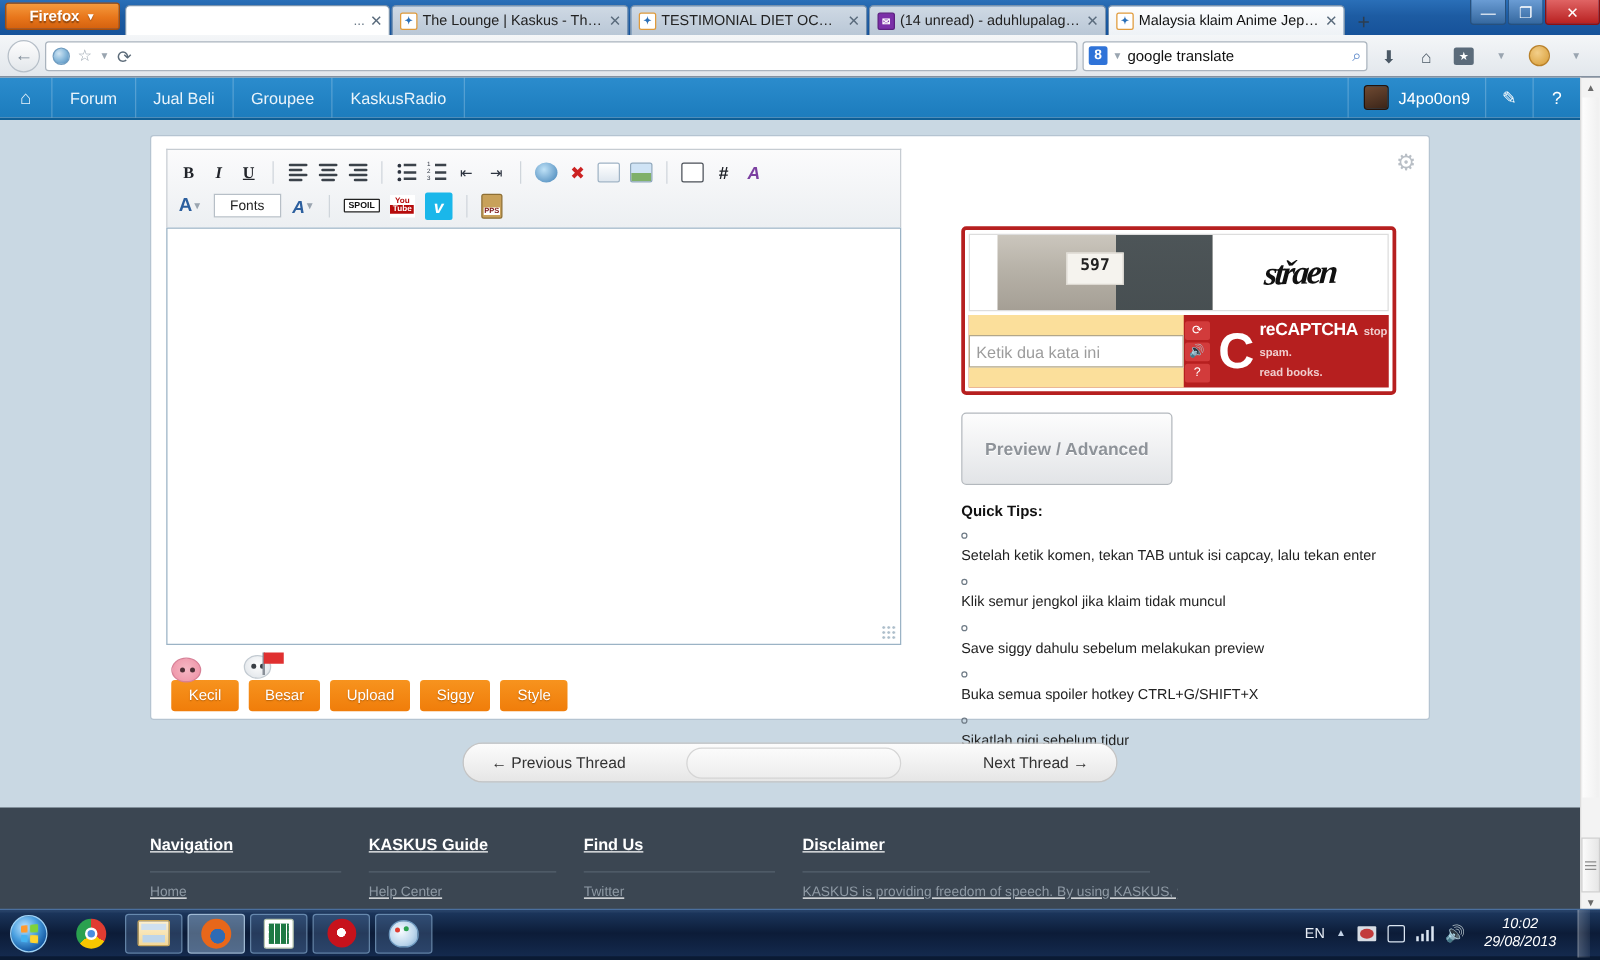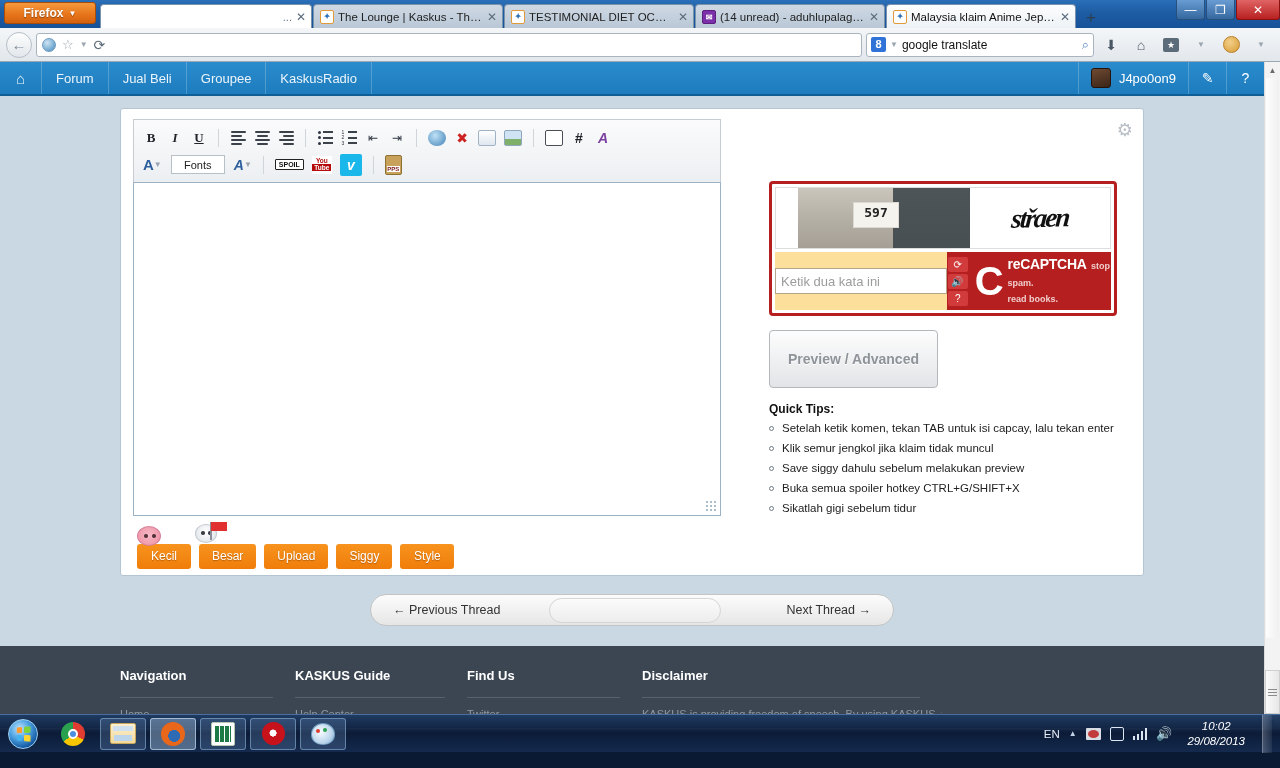--- a/index.html
+++ b/index.html
@@ -263,21 +263,21 @@
   }
   .btn-post {
     background: linear-gradient(180deg,#2f8fd8 0%,#1668b5 100%);
     border: 1px solid #0f5390; border-radius: 4px;
     padding: 8px 16px; font-size: 14px; font-weight: bold; color: #fff;
     text-shadow: 0 -1px 1px rgba(0,0,0,.35);
   }
   .tips-title { margin-top: 14px; font-size: 12px; font-weight: bold; color: #111; }
   .tips { margin-top: 6px; list-style: none; }
   .tips li { font-size: 11.5px; color: #222; margin-bottom: 8px;
-    display: flex; gap: 8px; align-items: flex-start; }
+    display: flex; gap: 8px; align-items: flex-start; flex-direction: column; }
   .tips li .b { width:5px;height:5px;border:1px solid #6f7b86;border-radius:50%;
     margin-top: 4px; flex:0 0 5px;}
 
   
   .threadnav {
     margin: 18px auto 0 auto; width: 524px; height: 32px;
     background: linear-gradient(180deg,#fcfcfc 0%,#e6e6e6 100%);
     border: 1px solid #c4c4c4; border-radius: 16px;
     display: flex; align-items: center; justify-content: space-between;
     padding: 0 22px; position: relative;
@@ -286,21 +286,21 @@
   .threadnav .knob { position:absolute; left: 178px; top: 3px; width: 172px; height: 25px;
     background: linear-gradient(180deg,#fbfbfb,#ededed); border:1px solid #d5d5d5;
     border-radius: 13px; }
 
   
   .footer {
     position: absolute; left: 0; bottom: 0; width: 1264px; height: 82px;
     background: #3b4652; color: #fff; padding: 22px 0 0 0;
   }
   .footer-inner { width: 1024px; margin: 0 auto; display: flex; }
-  .fcol { width: 175px; margin-right: 0; }
+  .fcol { width: 175px; margin-right: 0; text-decoration: underline; }
   .fcol:nth-child(2) { width: 172px; }
   .fcol:nth-child(3) { width: 175px; }
   .fcol h4 { font-size: 13px; font-weight: bold; margin-bottom: 14px; }
   .fcol hr { border: none; border-top: 1px solid #55616e; margin: 0 22px 10px 0; }
   .fcol .sub { font-size: 11px; color: #8e99a4; white-space: nowrap; overflow:hidden;
     display:block; height: 12px; }
 
   
   .vscroll { position: absolute; right: 0; top: 62px; width: 16px; height: 668px;
     background: #f3f3f3; border-left: 1px solid #dcdcdc; }
@@ -309,21 +309,21 @@
   .vscroll .thumb { position:absolute; left:1px; right:1px; top: 16px; height: 560px;
     background: linear-gradient(90deg,#fdfdfd,#f0f0f0); }
   .vscroll .grip2 { position:absolute; right:0; left:0; bottom: 16px; height: 44px;
     background: linear-gradient(90deg,#fbfbfb,#e6e6e6); border:1px solid #cfcfcf;
     display:flex; flex-direction:column; align-items:center; justify-content:center; gap:2px;}
   .vscroll .grip2 i { width:9px;height:1px;background:#8c8c8c;display:block;}
   .vscroll .arrow.bottom { position:absolute; bottom:0; left:0; right:0; }
 
   
   .taskbar {
-    position: absolute; left: 0; bottom: 16px; width: 1280px; height: 38px;
+    position: absolute; left: 0; bottom: 3px; width: 1280px; height: 38px;
     background: linear-gradient(180deg, rgba(30,58,98,.96) 0%, rgba(12,28,56,.98) 50%, rgba(20,42,78,.98) 100%);
     border-top: 1px solid #4a6f9e;
     display: flex; align-items: center; gap: 4px; padding: 0 4px;
   }
   .startorb {
     width: 30px; height: 30px; border-radius: 50%; margin-left: 4px; margin-right: 8px;
     background: radial-gradient(circle at 38% 32%, #bfe4ff 0%, #4aa0e0 40%, #1457a0 75%, #0a3468 100%);
     border: 1px solid #9fd2f5; flex: 0 0 30px;
     display:flex;align-items:center;justify-content:center;
   }

